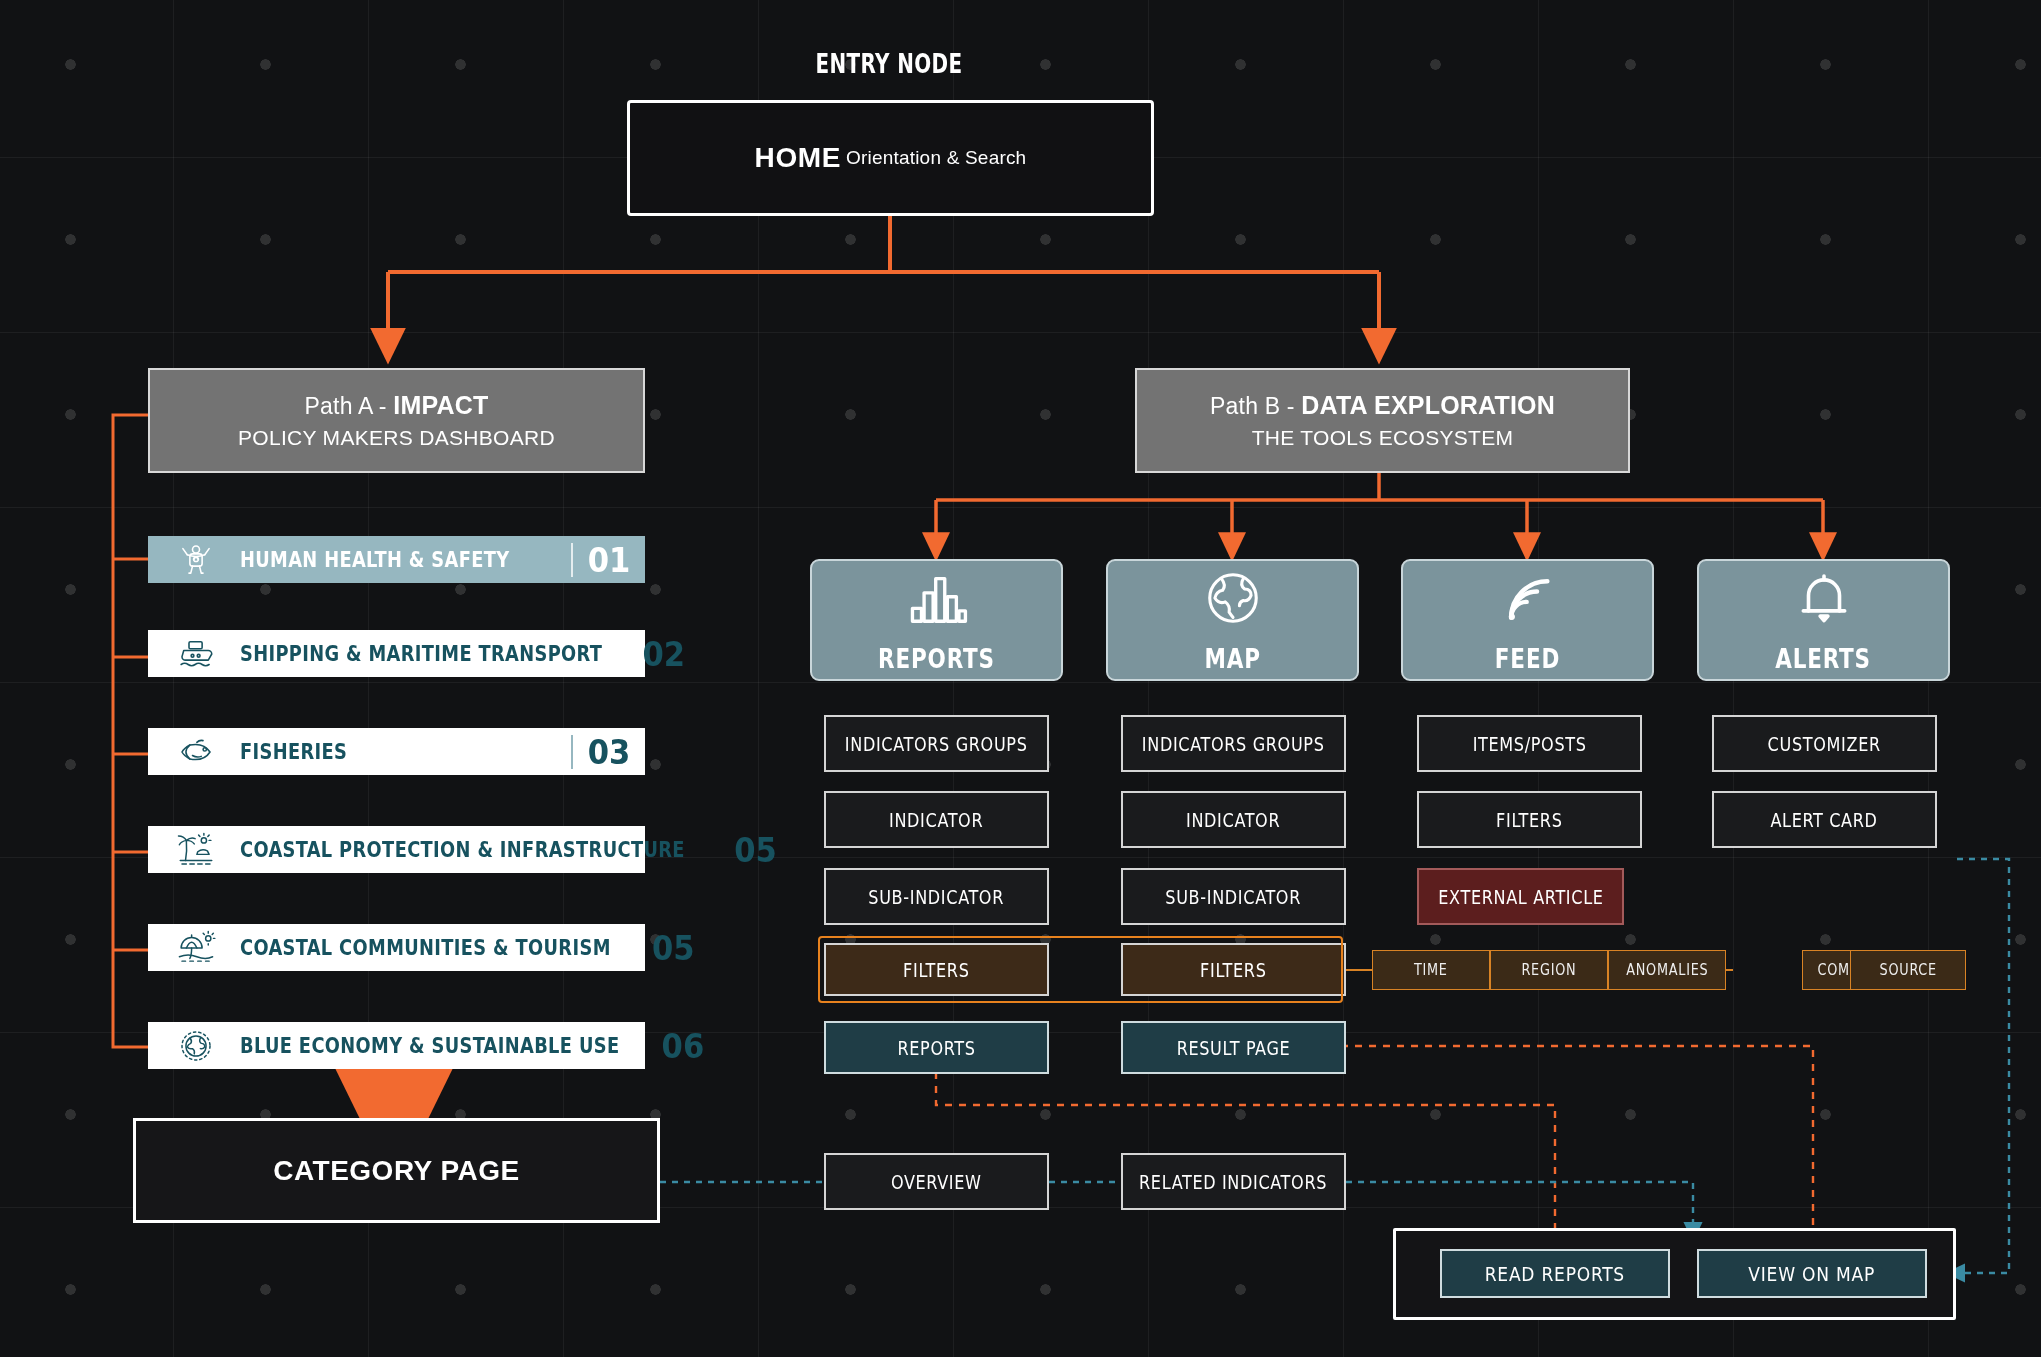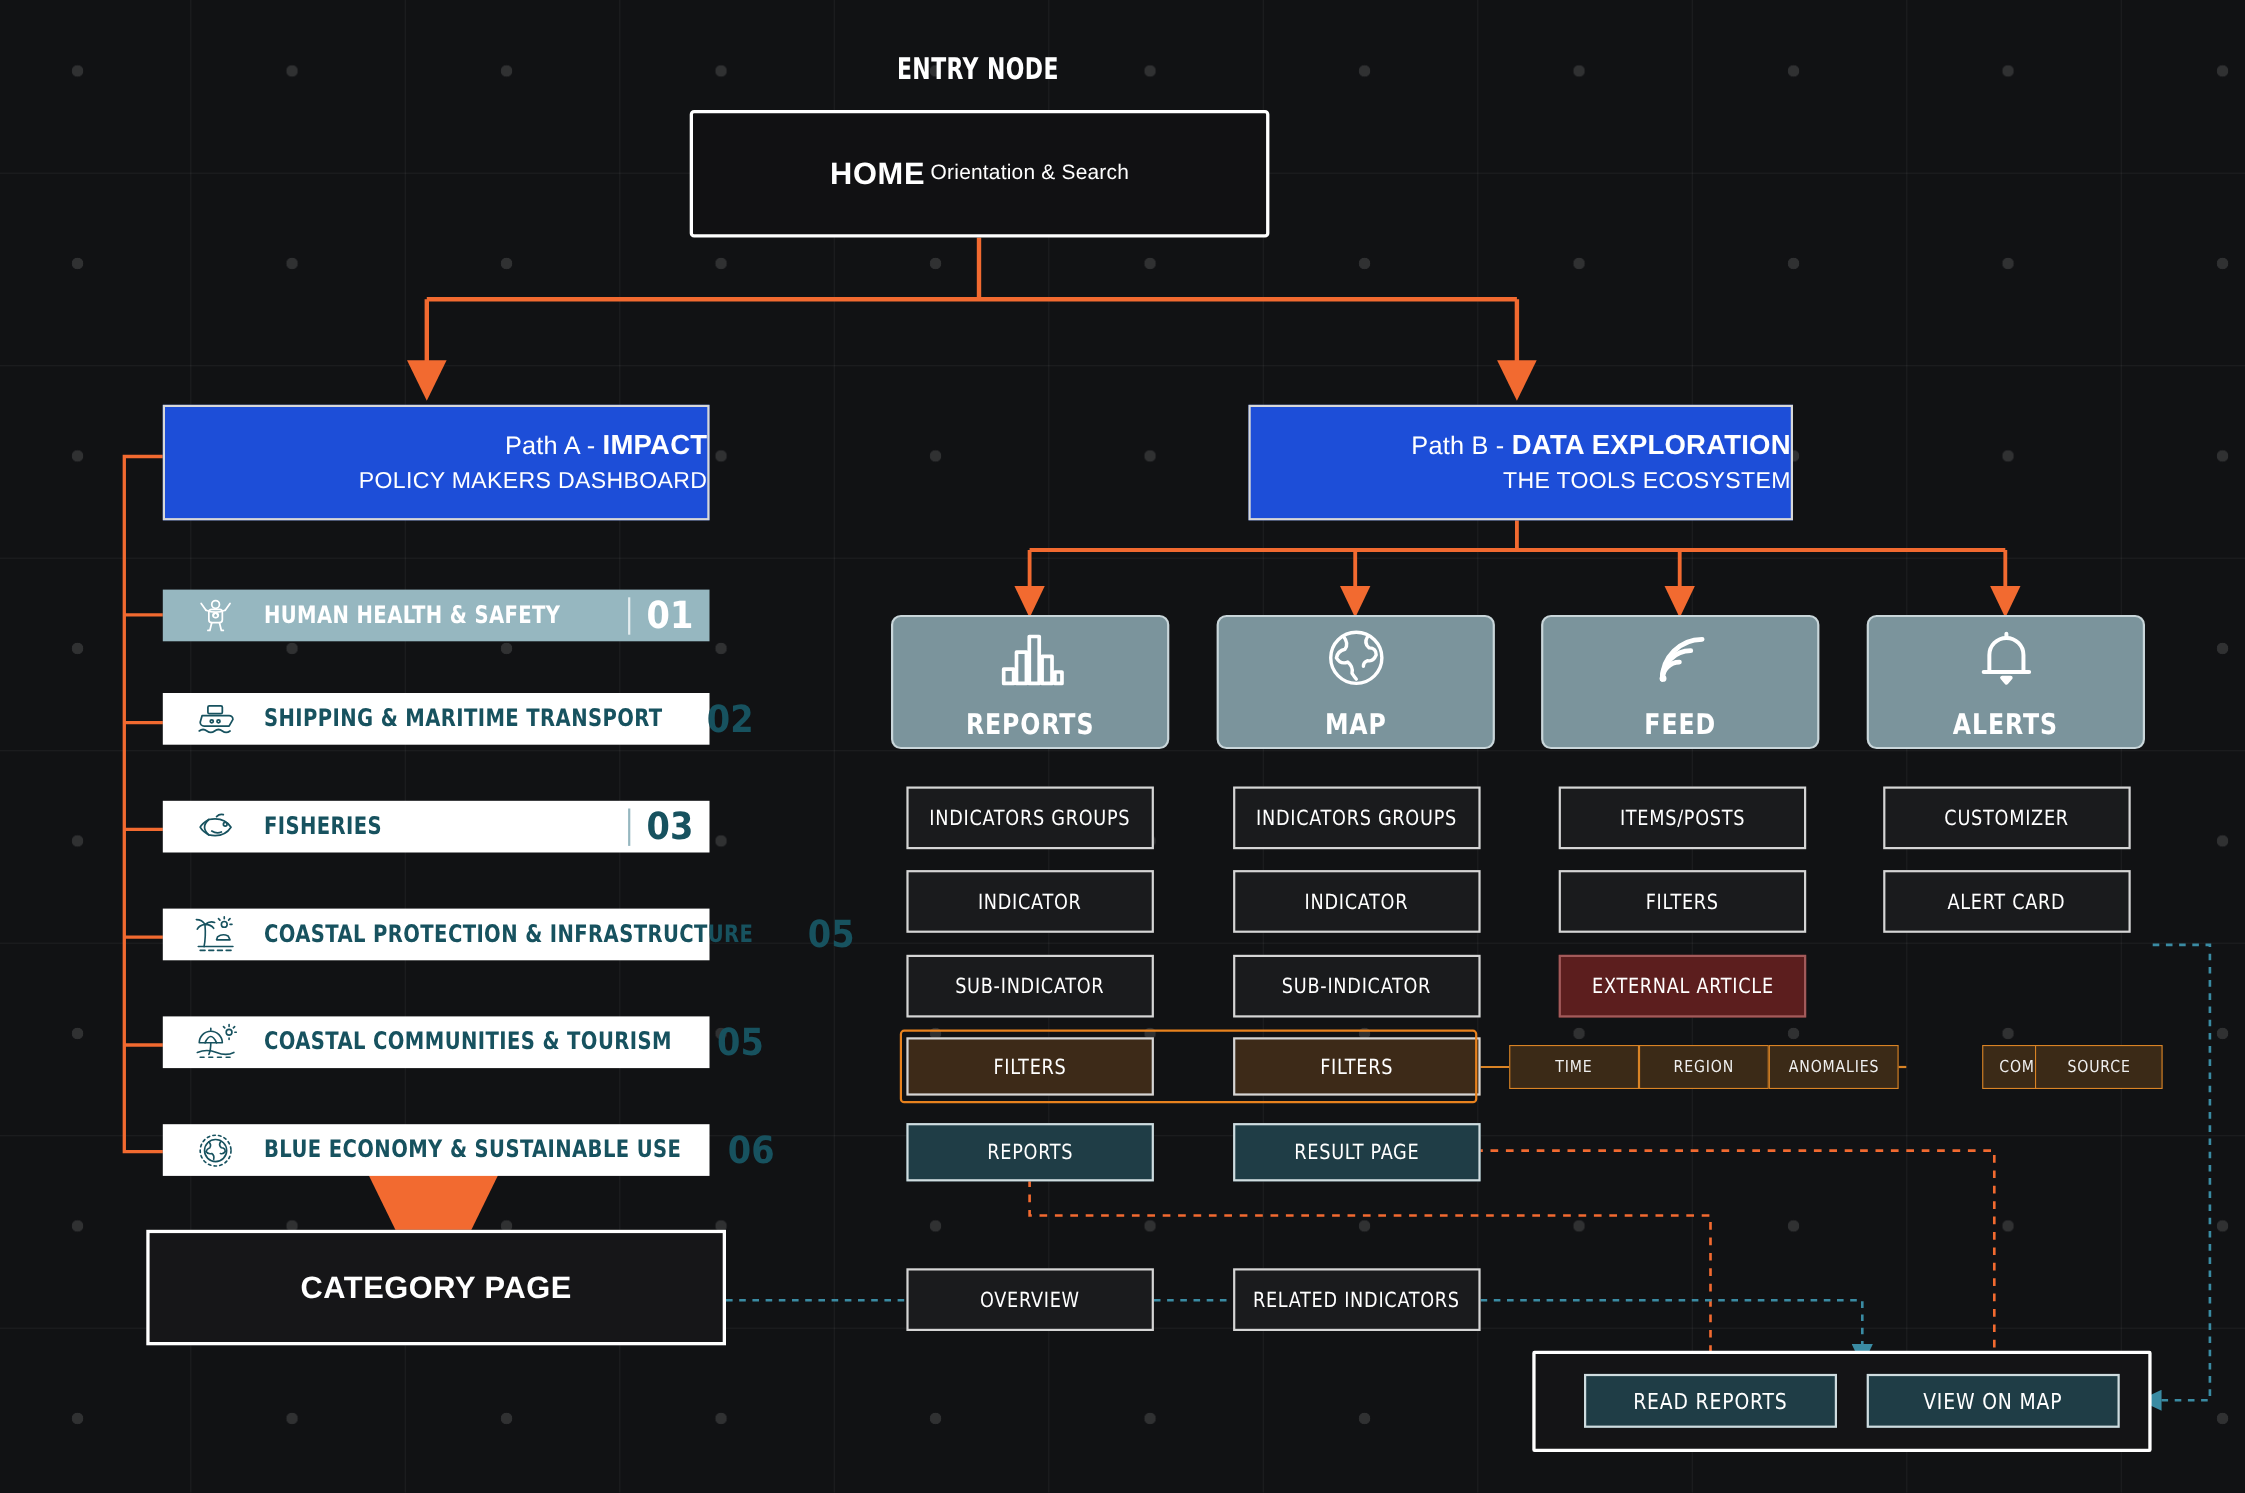--- a/index.html
+++ b/index.html
@@ -35,22 +35,22 @@
   }
   .home-box{
     background:#111113;border:3px solid #fff;border-radius:4px;
     flex-direction:row;gap:5px;
   }
   .home-t1{font-size:28px;font-weight:bold;letter-spacing:.6px;}
   .home-t2{font-size:19px;letter-spacing:.2px;}
 
   
   .path-box{
-    background:#1d4ed8;border:2px solid #d8d8d8;
-    flex-direction:column;gap:6px;align-items:flex-end;
+    background:#737373;border:2px solid #d8d8d8;
+    flex-direction:column;gap:6px;
   }
   .path-t1{font-size:23px;letter-spacing:.2px;}
   .path-t1 b{font-weight:bold;font-size:25px;}
   .path-t2{font-size:21px;letter-spacing:.3px;}
 
   
   .cat-row{
     justify-content:flex-start;
     background:#fff;color:#17525f;
     padding:0 0 0 26px;
@@ -388,21 +388,21 @@
     <div class="node sub-box teal" style="left:1121px;top:1021px;width:225px;height:53px;">
         <span>RESULT PAGE</span>
       </div>
 
     <div class="node sub-box" style="left:1417px;top:715px;width:225px;height:57px;">
         <span>ITEMS/POSTS</span>
       </div>
     <div class="node sub-box" style="left:1417px;top:791px;width:225px;height:57px;">
         <span>FILTERS</span>
       </div>
-    <div class="node sub-box red" style="left:1417px;top:868px;width:225px;height:57px;">
+    <div class="node sub-box red" style="left:1417px;top:868px;width:207px;height:57px;">
         <span>EXTERNAL ARTICLE</span>
       </div>
 
     <div class="node sub-box" style="left:1712px;top:715px;width:225px;height:57px;">
         <span>CUSTOMIZER</span>
       </div>
     <div class="node sub-box" style="left:1712px;top:791px;width:225px;height:57px;">
         <span>ALERT CARD</span>
       </div>
 

